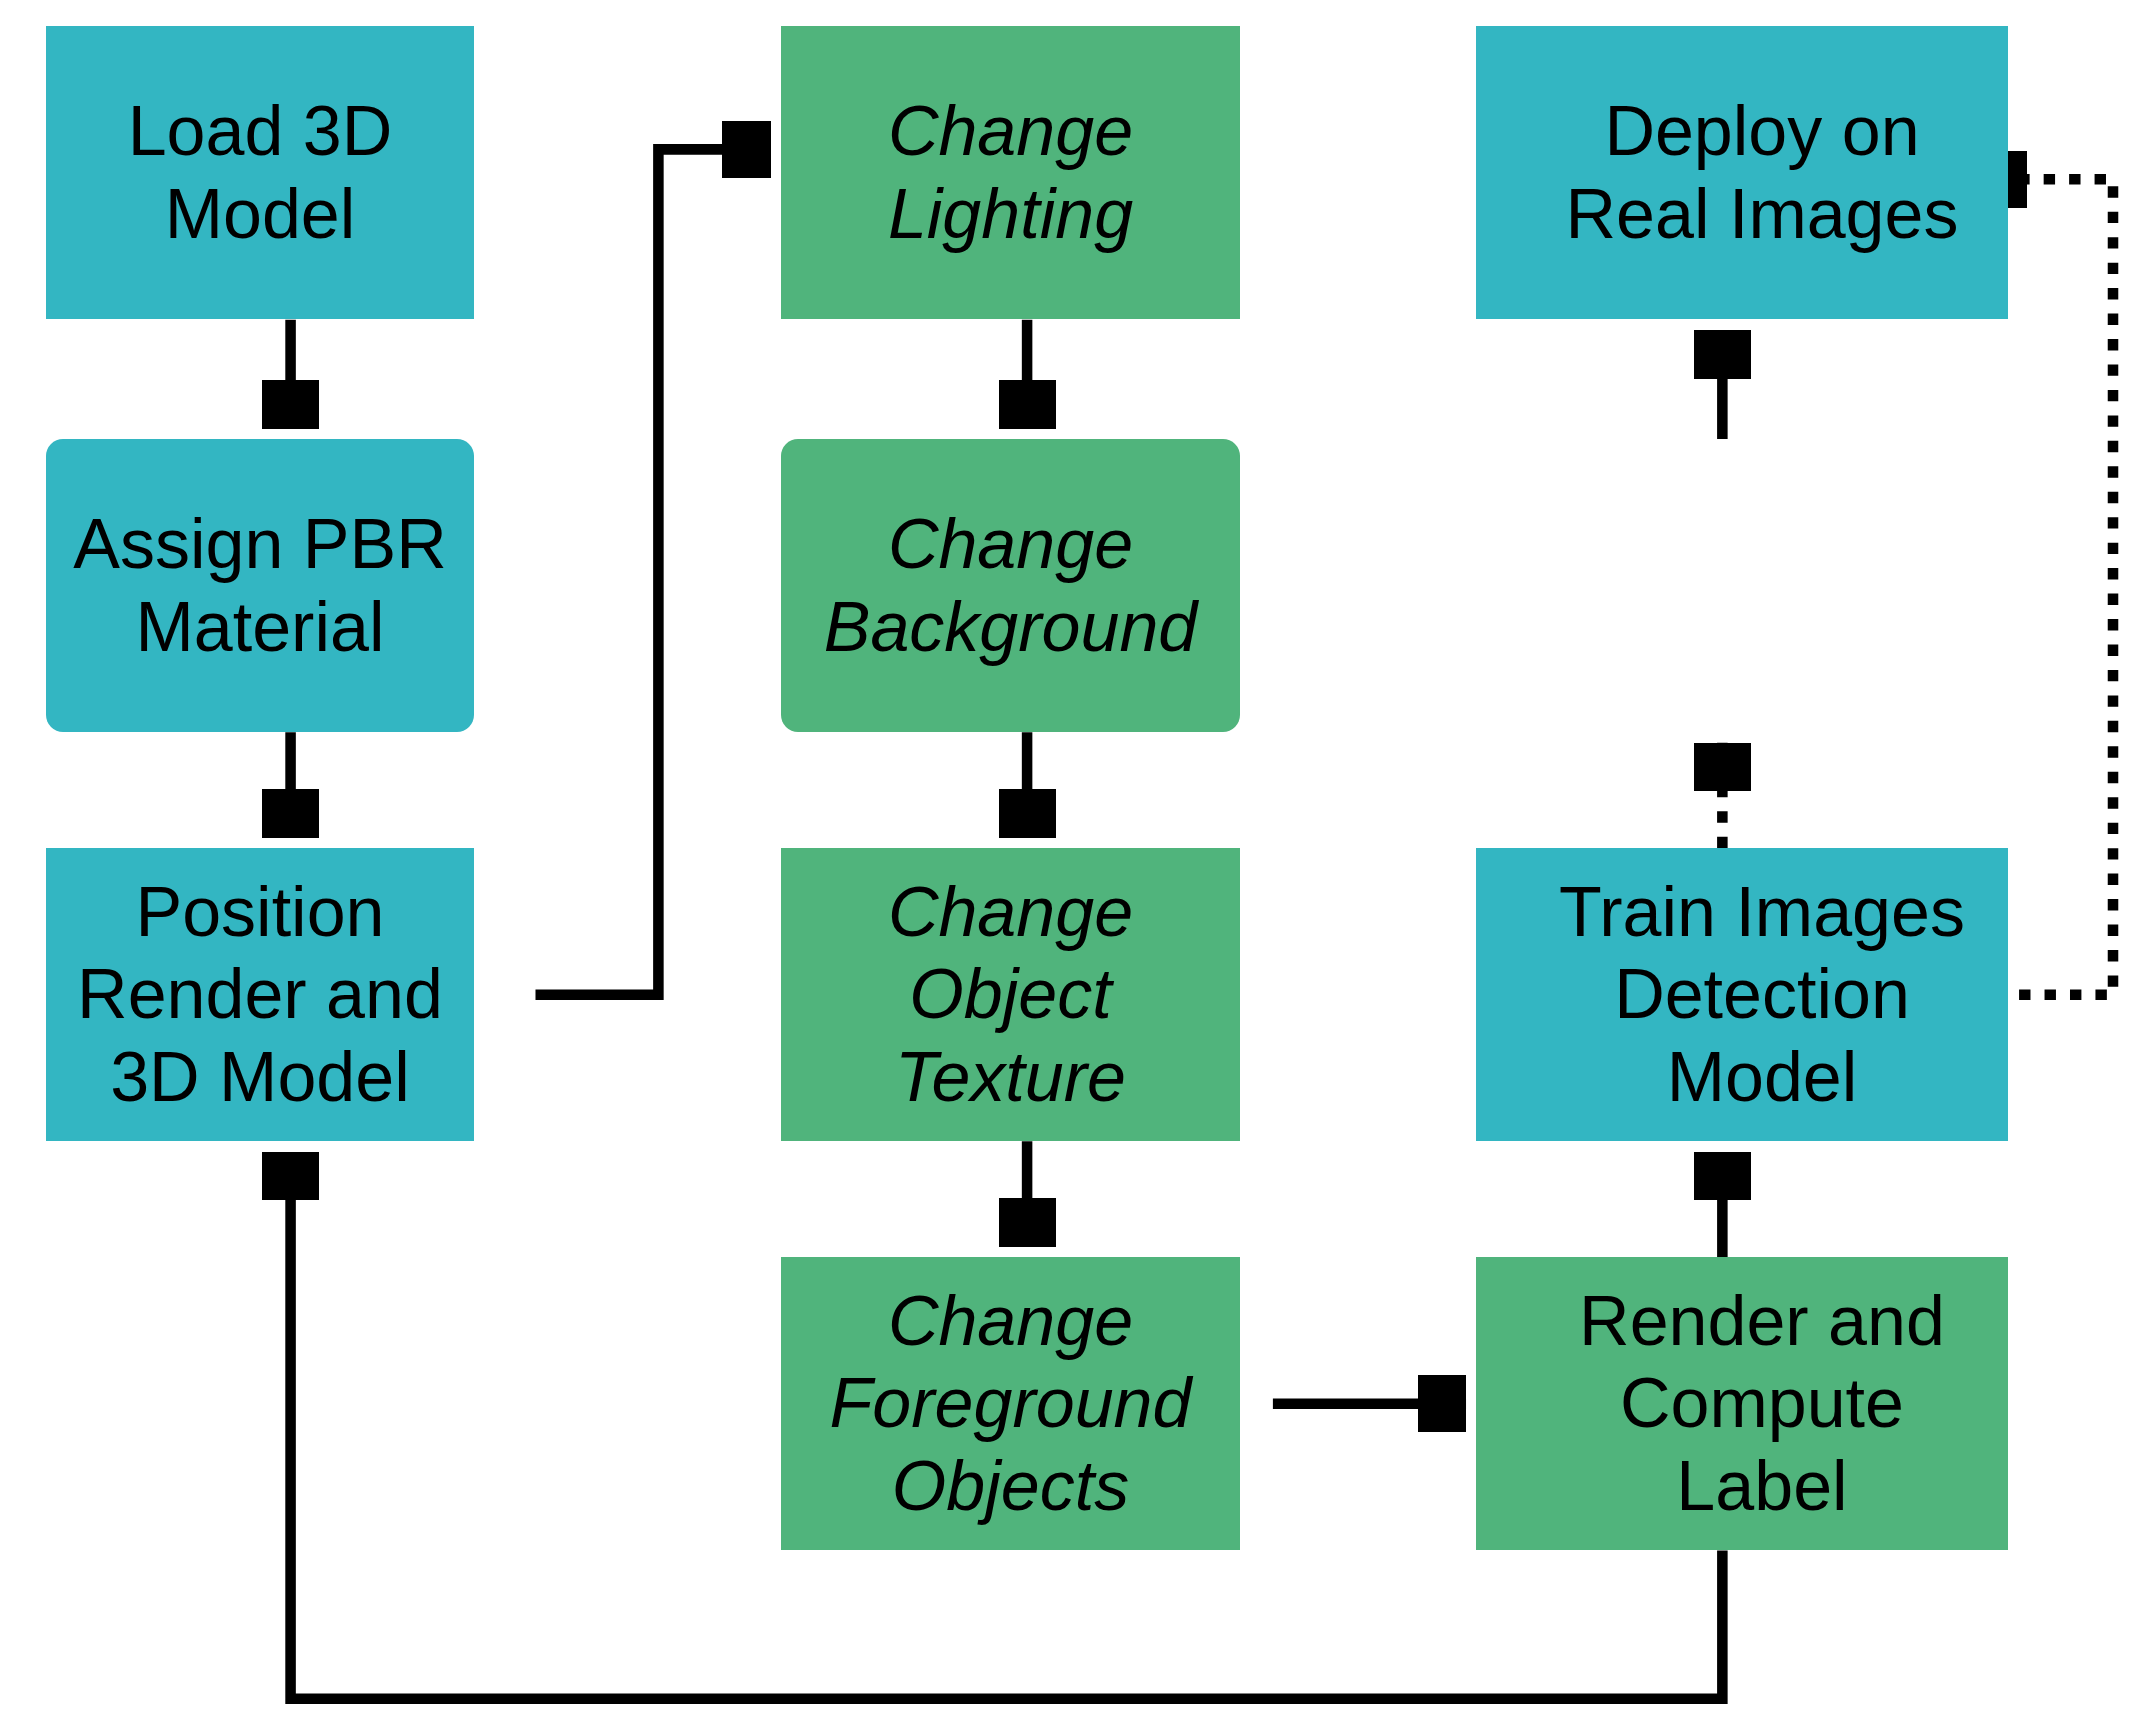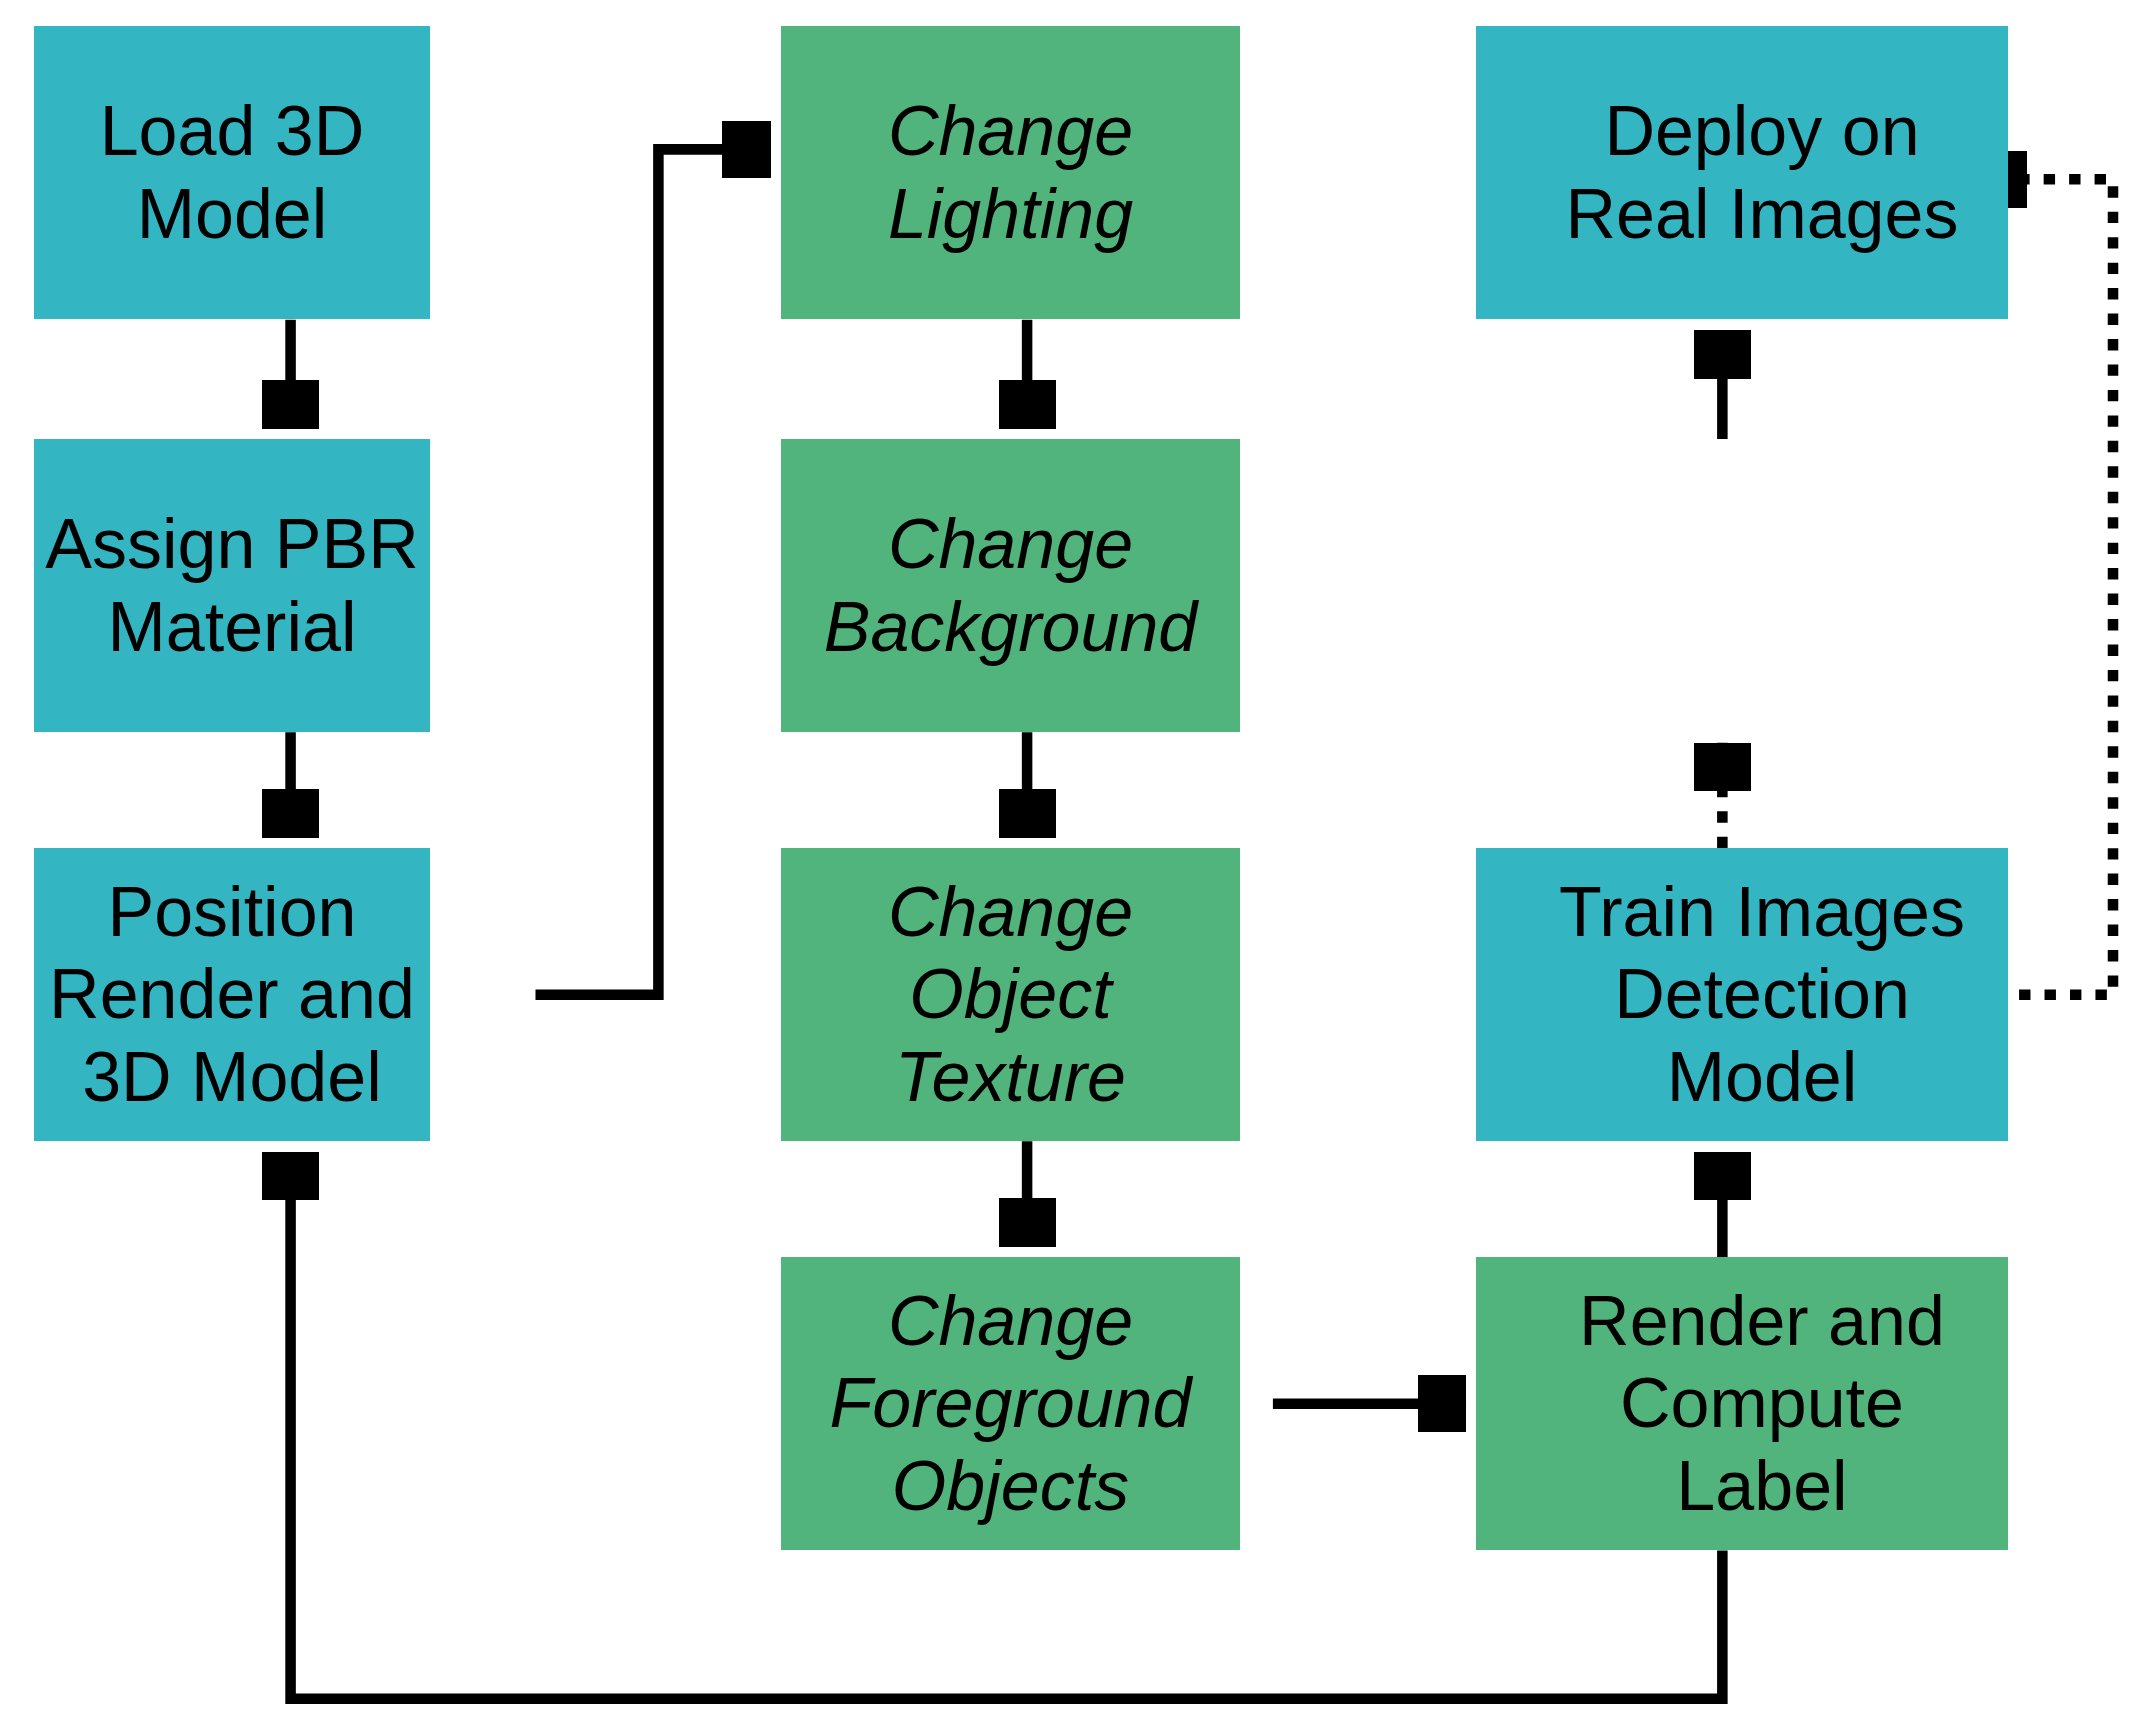--- a/index.html
+++ b/index.html
@@ -35,25 +35,25 @@
     align-items: center;
     justify-content: center;
     text-align: center;
     white-space: pre-line;
     font-size: 70px;
     line-height: 1.18;
     color: #000000;
   }
   .teal  { background: #33b6c2; }
   .green { background: #50b47c; }
-  .c1 { left: 34px;   width: 396px; }
+  .c1 { left: 46px;   width: 428px; }
   .c2 { left: 781px;  width: 459px; font-style: italic; }
   .c3 { left: 1476px; width: 492px; padding-left: 40px; }
   .r1 { top: 26px; }
-  .r2 { top: 439px; }
+  .r2 { top: 439px; border-radius: 17px; }
   .r3 { top: 848px; }
   .r4 { top: 1257px; }
 </style>
 </head>
 <body>
 
 <div class="canvas">
 
   <svg class="edges" viewBox="0 0 2448 1951" xmlns="http://www.w3.org/2000/svg" aria-hidden="true">
     <defs>

